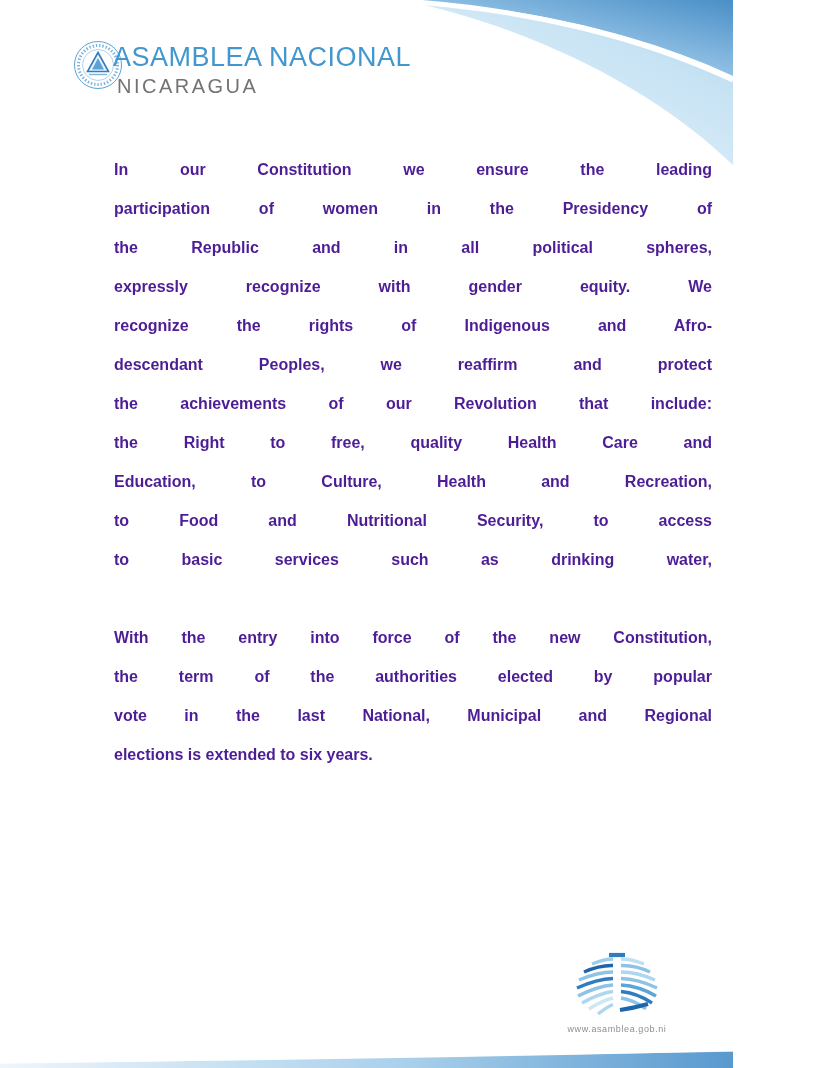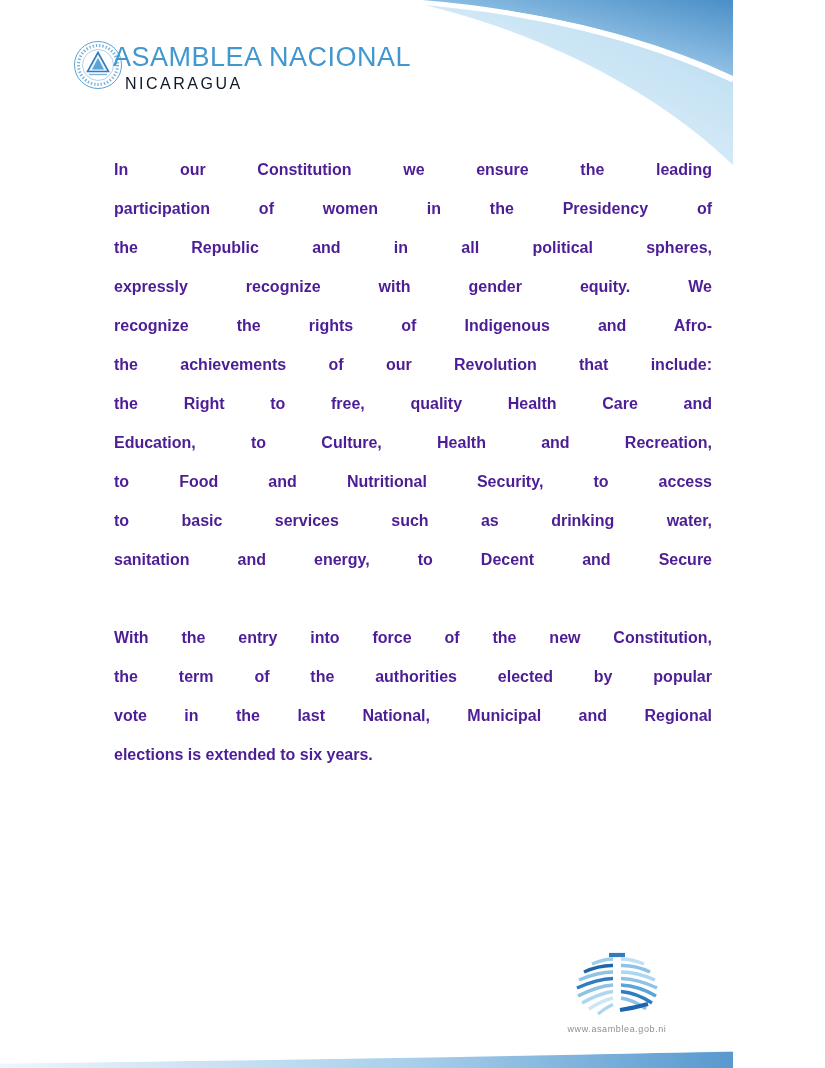--- a/index.html
+++ b/index.html
@@ -26,25 +26,25 @@
   .seal { position: absolute; left: 0; top: 2px; width: 50px; height: 50px; }
   .org-name {
     position: absolute; left: 40px; top: 4px;
     white-space: nowrap;
     font-size: 27px;
     letter-spacing: 0.5px;
     color: #4197ce;
     font-weight: 400;
   }
   .org-country {
-    position: absolute; left: 52px; top: 37px;
+    position: absolute; left: 44px; top: 37px;
     white-space: nowrap;
-    font-size: 16px;
+    font-size: 20px;
     letter-spacing: 2.5px;
-    color: #0f172a;
+    color: #737373;
     font-weight: 400;
   }
 
   
   .doc-body {
     position: absolute;
     left: 114px; top: 150px;
     width: 598px;
     font-family: Liberation Sans, sans-serif;
     font-weight: 700;
@@ -116,26 +116,26 @@
     <div class="org-country">NICARAGUA</div>
   </header>
 
   <main class="doc-body">
     <div class="para">
         <div class="tline">In our Constitution we ensure the leading</div>
         <div class="tline">participation of women in the Presidency of</div>
         <div class="tline">the Republic and in all political spheres,</div>
         <div class="tline">expressly recognize with gender equity. We</div>
         <div class="tline">recognize the rights of Indigenous and Afro-</div>
+        <div class="tline">descendant Peoples, we reaffirm and protect</div>
         <div class="tline">the achievements of our Revolution that include:</div>
         <div class="tline">the Right to free, quality Health Care and</div>
         <div class="tline">Education, to Culture, Health and Recreation,</div>
         <div class="tline">to Food and Nutritional Security, to access</div>
         <div class="tline">to basic services such as drinking water,</div>
-        <div class="tline">sanitation and energy, to Decent and Secure</div>
       </div>
     <div class="para">
         <div class="tline">With the entry into force of the new Constitution,</div>
         <div class="tline">the term of the authorities elected by popular</div>
         <div class="tline">vote in the last National, Municipal and Regional</div>
         <div class="tline tline-last">elections is extended to six years.</div>
       </div>
   </main>
 
   <footer class="footer-logo">

